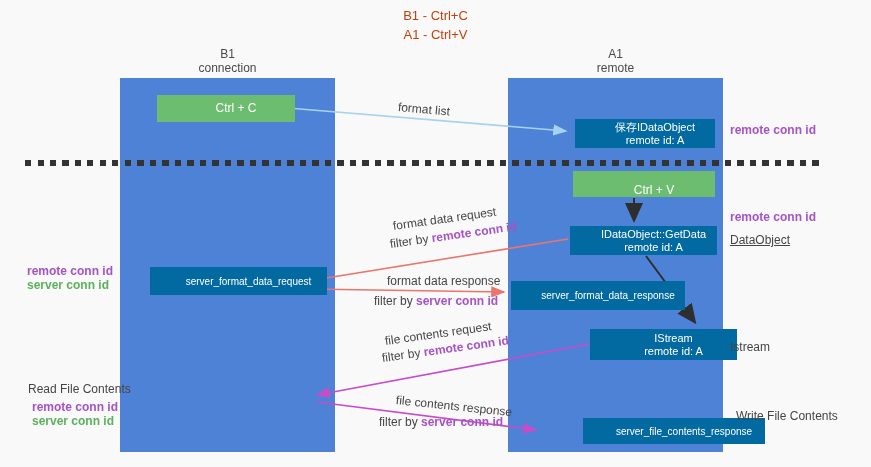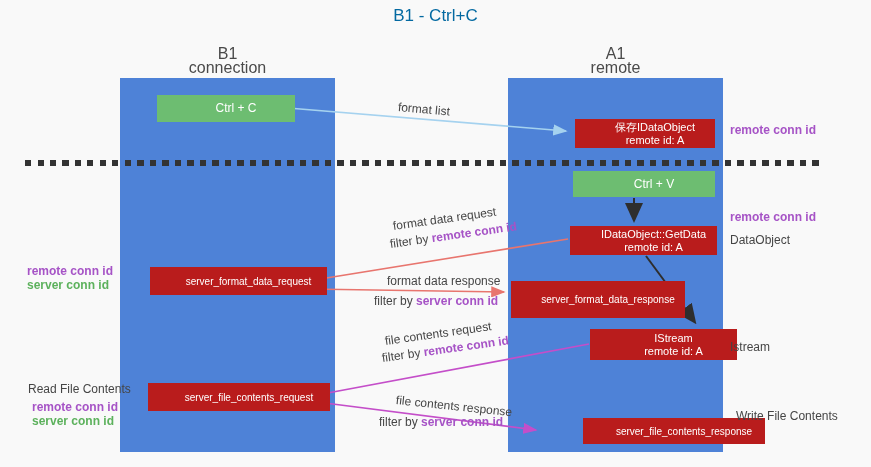--- a/index.html
+++ b/index.html
@@ -3,50 +3,51 @@
 <meta charset="utf-8">
 <style>
   html,body{margin:0;padding:0;background:#f9f9f9;}
   #canvas{
     position:relative;width:871px;height:467px;background:#f9f9f9;
     font-family:"Liberation Sans",sans-serif;overflow:hidden;
   }
   .abs{position:absolute;}
   .title{
     left:0;right:0;top:6px;text-align:center;
-    font-size:17px;line-height:19px;color:#0369a1;
+    font-size:13px;line-height:19px;color:#c2410c;
   }
   .col-header{
-    text-align:center;font-size:16px;line-height:14px;color:#4a4a4a;top:47px;width:215px;
+    text-align:center;font-size:12px;line-height:14px;color:#4a4a4a;top:47px;width:215px;
   }
   .column{width:215px;height:374px;top:78px;background:#4e82d7;}
   .dashline{
     left:25px;top:160px;width:800px;height:6px;
     background:repeating-linear-gradient(90deg,#333 0 6px,transparent 6px 12.5px);
   }
   .node{
     color:#fff;text-align:center;display:flex;flex-direction:column;
     justify-content:center;font-size:11px;line-height:13px;padding-left:20px;
   }
   .green{background:#6dbd71;}
-  .orange{background:#b91c1c;}
+  .orange{background:#0369a1;}
   .node.single{font-size:10px;}
   .lbl{font-size:12px;color:#454545;white-space:nowrap;}
   .purple{color:#a653c6;font-weight:bold;}
   .greentxt{color:#5cb15c;font-weight:bold;}
   .rot{transform-origin:left center;}
   svg.overlay{position:absolute;left:0;top:0;pointer-events:none;}
 </style>
 </head>
 <body>
 
 <div id="canvas">
 
   <div class="abs title">
     <div>B1 - Ctrl+C</div>
+    <div>A1 - Ctrl+V</div>
   </div>
 
   <div class="abs col-header" style="left:120px;">
     <div>B1</div>
     <div>connection</div>
   </div>
   <div class="abs col-header" style="left:508px;">
     <div>A1</div>
     <div>remote</div>
   </div>
@@ -82,45 +83,42 @@
 
   <div class="abs node green" style="left:157px;top:95px;width:118px;height:27px;font-size:12px;">
     <span>Ctrl + C</span>
   </div>
 
   <div class="abs node orange" style="left:575px;top:119px;width:120px;height:29px;">
     <span>保存IDataObject</span>
     <span>remote id: A</span>
   </div>
 
-  <div class="abs node green" style="left:573px;top:171px;width:122px;height:26px;font-size:12px;">
+  <div class="abs node green" style="left:573px;top:171px;width:122px;height:26px;font-size:12px;justify-content:flex-end;">
     <span>Ctrl + V</span>
   </div>
 
   <div class="abs node orange" style="left:570px;top:226px;width:127px;height:29px;">
     <span>IDataObject::GetData</span>
     <span>remote id: A</span>
   </div>
 
   <div class="abs node orange single" style="left:150px;top:267px;width:157px;height:28px;">
     <span>server_format_data_request</span>
   </div>
 
-  <div class="abs node orange single" style="left:511px;top:281px;width:154px;height:37px;">
+  <div class="abs node orange single" style="left:511px;top:281px;width:154px;height:29px;">
     <span>server_format_data_response</span>
   </div>
 
   <div class="abs node orange" style="left:590px;top:329px;width:127px;height:31px;">
     <span>IStream</span>
     <span>remote id: A</span>
   </div>
 
-  <div class="abs node orange single" style="left:148px;top:383px;width:162px;height:28px;">
-    <span>server_file_contents_request</span>
-  </div>
 
   <div class="abs node orange single" style="left:543px;top:418px;width:162px;height:26px;margin-left:40px;">
     <span>server_file_contents_response</span>
   </div>
 
   <div class="abs lbl rot" style="left:398px;top:100px;transform:rotate(5deg);">format list</div>
 
   <div class="abs lbl rot" style="left:393px;top:219px;transform:rotate(-8deg);">format data request</div>
   <div class="abs lbl rot" style="left:390px;top:237px;transform:rotate(-8deg);">
     <span>filter by </span><span class="purple">remote conn id</span>
@@ -136,21 +134,21 @@
     <span>filter by </span><span class="purple">remote conn id</span>
   </div>
 
   <div class="abs lbl rot" style="left:396px;top:393px;transform:rotate(6deg);">file contents response</div>
   <div class="abs lbl" style="left:379px;top:415px;">
     <span>filter by </span><span class="purple">server conn id</span>
   </div>
 
   <div class="abs lbl purple" style="left:730px;top:123px;">remote conn id</div>
   <div class="abs lbl purple" style="left:730px;top:210px;">remote conn id</div>
-  <div class="abs lbl" style="left:730px;top:233px;">DataObject</div>
+  <div class="abs lbl" style="left:730px;top:233px;text-decoration:underline;">DataObject</div>
   <div class="abs lbl" style="left:730px;top:340px;">Istream</div>
   <div class="abs lbl" style="left:736px;top:409px;">Write File Contents</div>
 
   <div class="abs lbl purple" style="left:27px;top:264px;">remote conn id</div>
   <div class="abs lbl greentxt" style="left:27px;top:278px;">server conn id</div>
   <div class="abs lbl" style="left:28px;top:382px;">Read File Contents</div>
   <div class="abs lbl purple" style="left:32px;top:400px;">remote conn id</div>
   <div class="abs lbl greentxt" style="left:32px;top:414px;">server conn id</div>
 
 </div>

